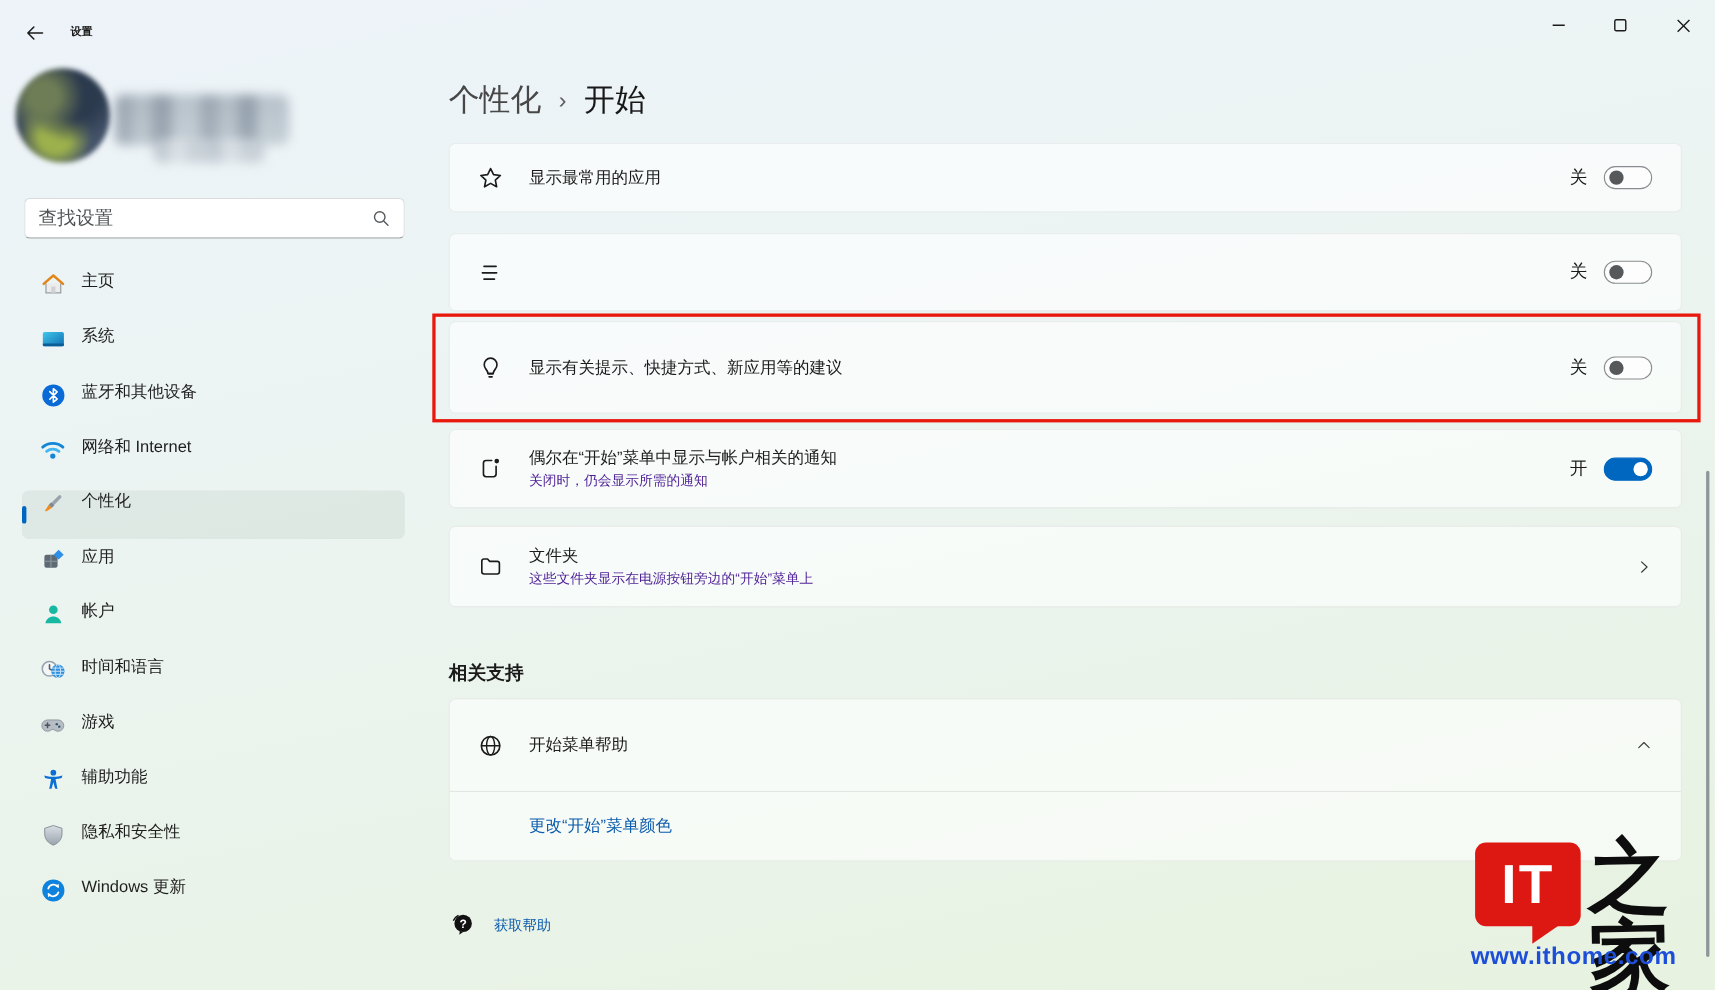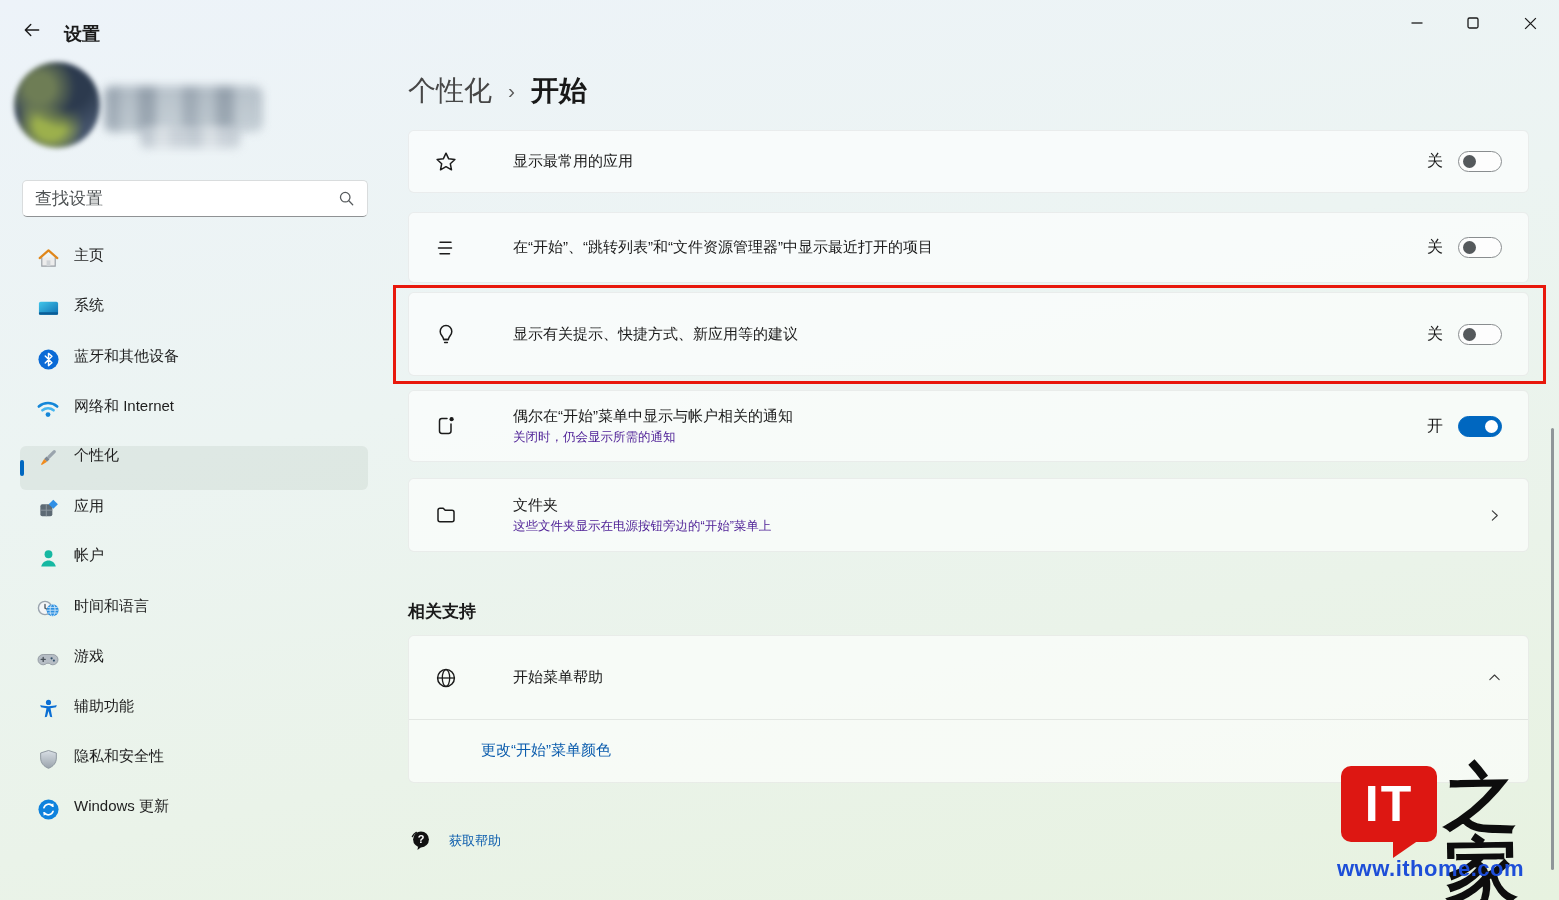--- a/index.html
+++ b/index.html
@@ -5,21 +5,21 @@
   * { margin:0; padding:0; box-sizing:border-box; }
   html,body { width:1559px; height:900px; }
   body {
     font-family:"Liberation Sans","DejaVu Sans",sans-serif;
     color:#1b1b1b; overflow:hidden; position:relative;
     background:linear-gradient(168deg,#edf3f9 0%,#ecf4f2 40%,#eaf3e9 70%,#e7f2e0 100%);
   }
   .abs { position:absolute; }
 
   
-  .titlebar-title { left:64px; top:22px; font-size:18px; font-weight:600; }
+  .titlebar-title { left:64px; top:22px; font-size:10px; font-weight:600; }
   .back-btn { left:20px; top:18px; width:24px; height:24px; display:flex; align-items:center; justify-content:center; cursor:pointer; }
   .win-btn { top:6px; width:46px; height:34px; display:flex; align-items:center; justify-content:center; }
 
   
   .avatar { left:14px; top:62px; width:86px; height:86px; border-radius:50%;
     background:
       radial-gradient(circle at 30% 30%, #6e7d55 0 16%, transparent 42%),
       radial-gradient(circle at 62% 26%, #2c3a4e 0 28%, transparent 55%),
       radial-gradient(circle at 42% 72%, #9cb04c 0 18%, transparent 42%),
       radial-gradient(circle at 72% 62%, #44536a 0 32%, transparent 60%),
@@ -46,26 +46,26 @@
     display:flex; align-items:flex-start; gap:14px; padding-left:16px; cursor:pointer; }
   .nav-item.sel { background:rgba(92,110,92,0.09); }
   .nav-item .pill { position:absolute; left:0px; top:14px; width:3.5px; height:16px; border-radius:2px; background:#0067c0; }
   .nav-icon { width:24px; height:24px; flex:0 0 24px; display:flex; align-items:center; justify-content:center; }
   .nav-label { font-size:15px; color:#1e1e1e; white-space:nowrap; }
 
   
   .breadcrumb { left:408px; top:72px; display:flex; align-items:baseline; gap:16px; }
   .crumb-parent { font-size:28px; color:#474747; font-weight:400; cursor:pointer; }
   .crumb-sep { font-size:21px; color:#5c5c5c; position:relative; top:-2px; }
-  .crumb-current { font-size:28px; color:#181818; font-weight:700; }
+  .crumb-current { font-size:28px; color:#181818; font-weight:400; }
 
   .card { position:absolute; left:408px; width:1121px;
     background:rgba(255,255,255,0.62); border:1px solid rgba(0,0,0,0.058);
     border-radius:6px; }
-  .row { display:flex; align-items:center; height:100%; padding-left:24px;gap:32px; }
+  .row { display:flex; align-items:center; height:100%; padding-left:24px; }
   .row-icon { width:26px; height:26px; flex:0 0 26px; display:flex; align-items:center; justify-content:center; }
   .row-text { margin-left:22px; display:flex; flex-direction:column; gap:3px; }
   .row-title { font-size:15px; color:#1b1b1b; }
   .row-sub { font-size:12.5px; color:#4c1d95; }
   .row-right { margin-left:auto; display:flex; align-items:center; gap:15px; padding-right:26px; }
   .tlabel { font-size:16px; color:#1b1b1b; }
 
   .toggle { width:44px; height:21px; border-radius:11px; position:relative; cursor:pointer; }
   .toggle.off { background:#fdfdfd; border:1px solid #898d8f; }
   .toggle.off .knob { position:absolute; left:4px; top:3px; width:13px; height:13px; border-radius:50%; background:#55595c; }
@@ -304,23 +304,20 @@
   </div>
 </div>
 
 <div class="card" style="top:212px;height:71px">
   <div class="row">
     <span class="row-icon">
       <svg width="24" height="24" viewBox="0 0 24 24">
           <path d="M6 6.2h11M4.5 12h13M6 17.8h9.5" fill="none" stroke="#1b1b1b" stroke-width="1.5" stroke-linecap="round"></path>
         </svg>
     </span>
-    <div class="row-text">
-        <span class="row-title">在“开始”、“跳转列表”和“文件资源管理器”中显示最近打开的项目</span>
-      </div>
     <div class="row-right">
       <span class="tlabel">关</span>
       <div class="toggle off">
           <div class="knob"></div>
         </div>
     </div>
   </div>
 </div>
 
 <div class="card" style="top:292px;height:84px">

